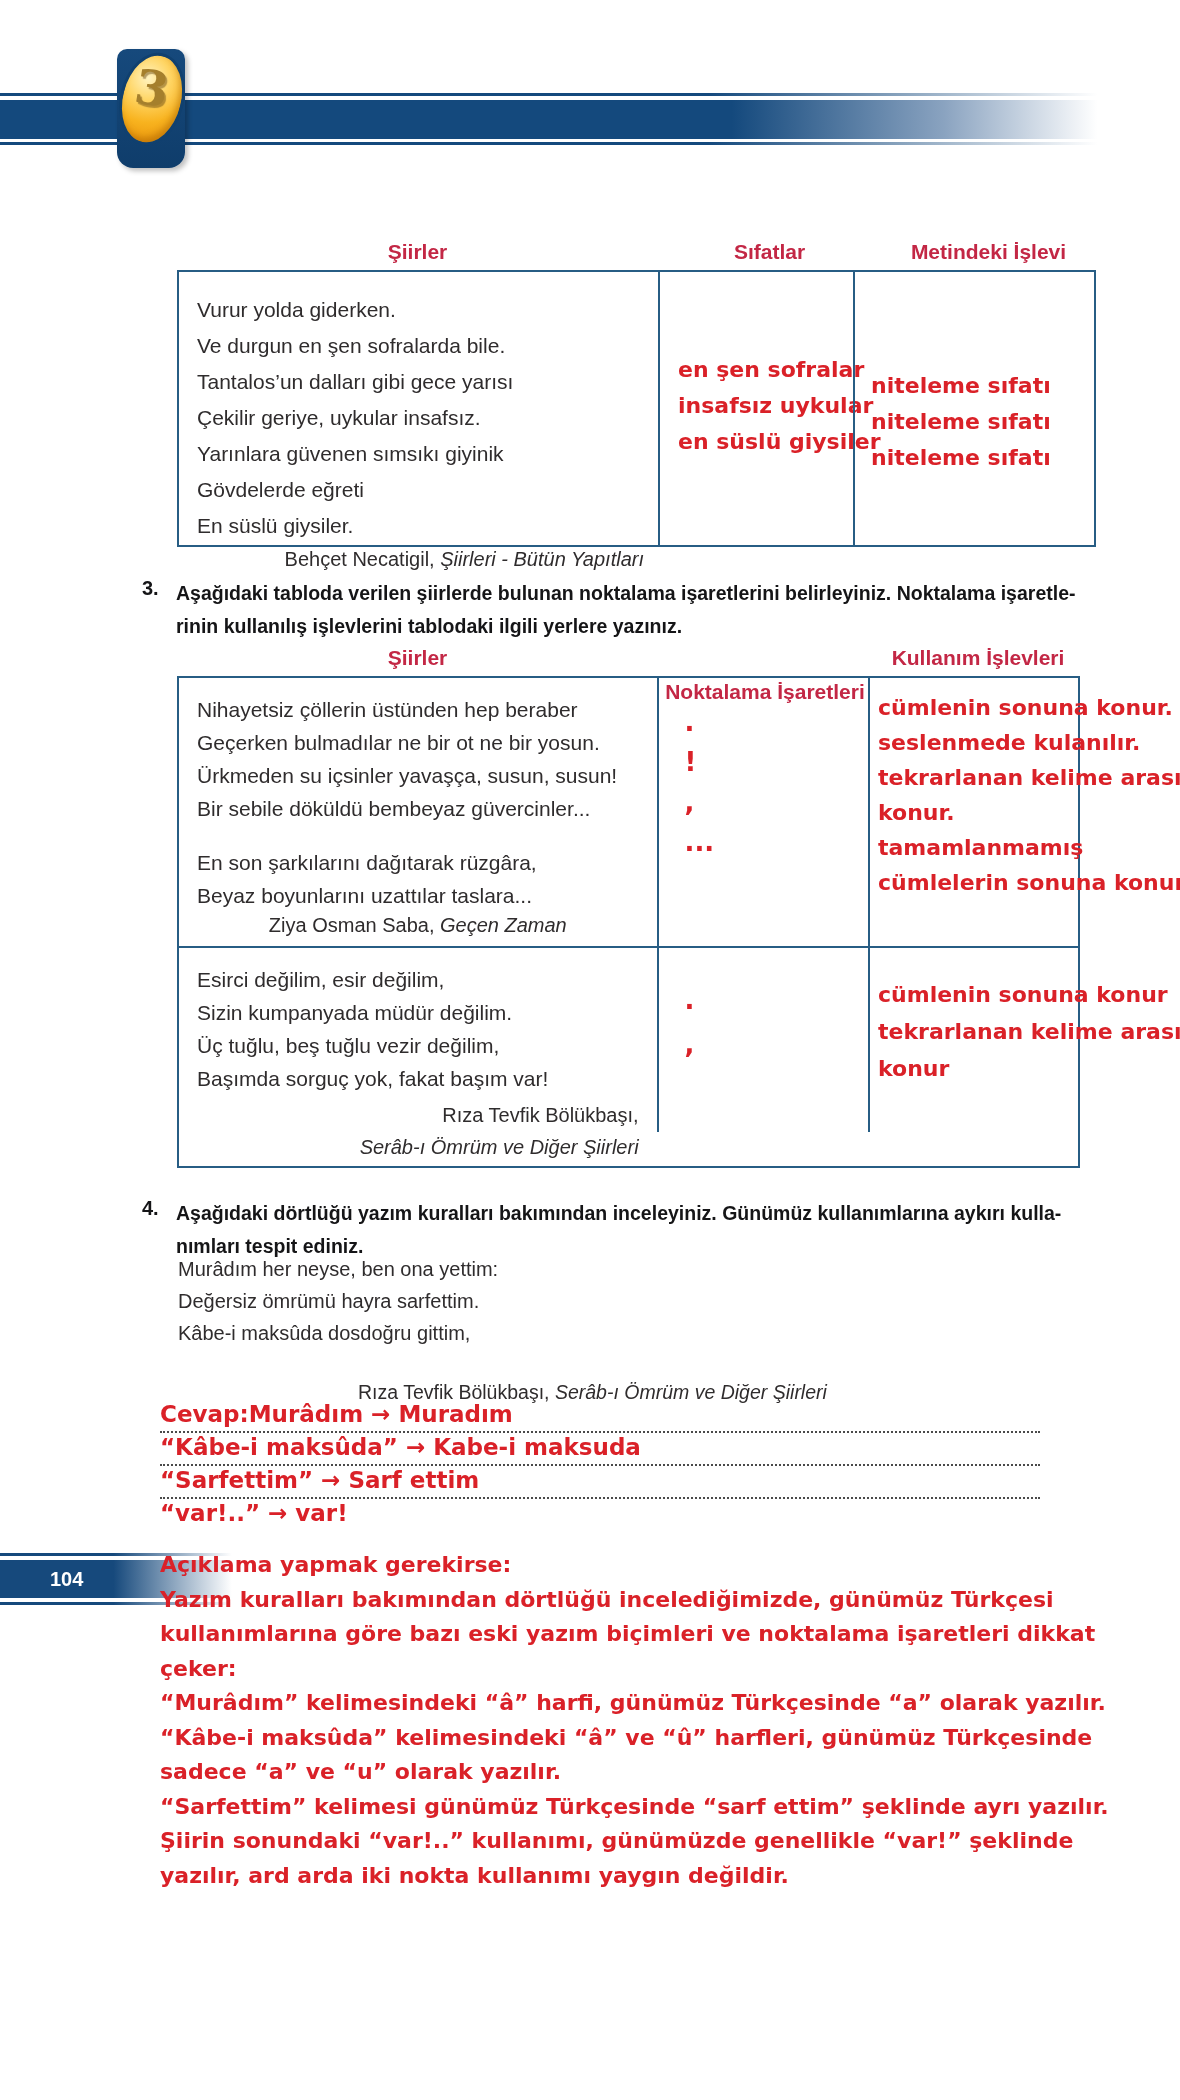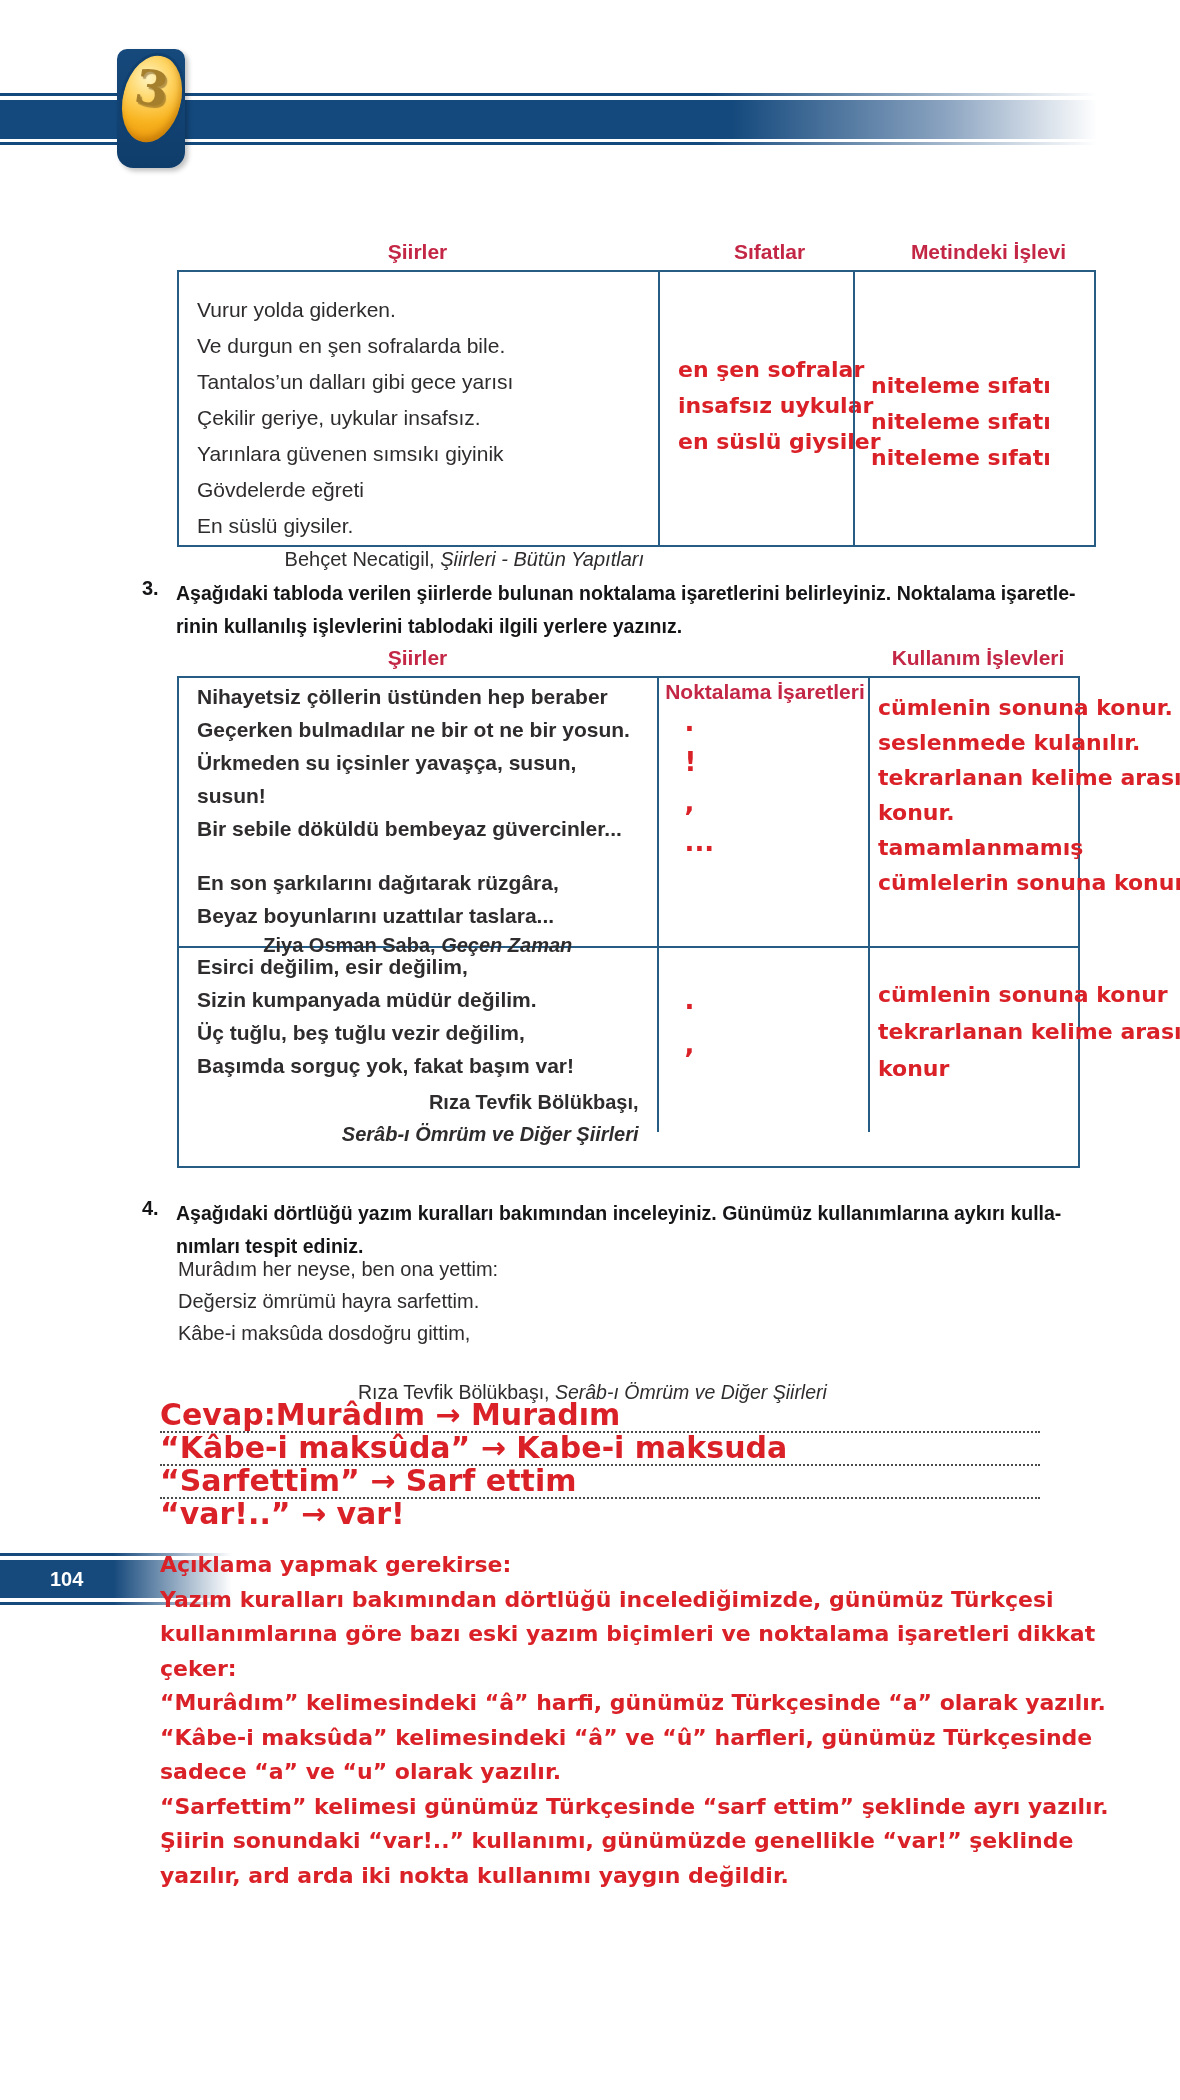--- a/index.html
+++ b/index.html
@@ -53,21 +53,21 @@
   .q-text { position:absolute; font-weight:bold; font-size:19.5px; color:#151517; }
   .q-text .q-line { line-height:33px; white-space:nowrap; }
   #q3num { left:142px; top:577px; } #q3text { left:176px; top:577px; }
   #q4num { left:142px; top:1197px; } #q4text { left:176px; top:1197px; }
 
   .table2 { position:absolute; left:177px; top:676px; width:903px; height:492px;
     border:2px solid #275d84; box-sizing:border-box; }
   .t2-row { display:flex; box-sizing:border-box; }
   .t2-row1 { height:270px; border-bottom:2px solid #275d84; }
   .t2-row2 { height:184px; }
-  .t2-c1 { width:479px; padding:2px 10px 0 18px; box-sizing:border-box;font-weight:bold; }
+  .t2-c1 { width:479px; padding:15px 10px 0 18px; box-sizing:border-box; }
   .t2-c2 { width:212px; border-left:2px solid #275d84; box-sizing:border-box; }
   .t2-c3 { width:210px; border-left:2px solid #275d84; box-sizing:border-box; overflow:visible; }
   .t2-poem-line { font-size:21px; line-height:33px; min-height:33px; color:#2f2c2d; }
   .t2-poem-line:empty { min-height:21px; }
   .t2-attr { text-align:center; padding-right:8px; margin-top:2px; font-size:20px; color:#2f2c2d; }
   .t2-attr .work { font-style:italic; }
   .t2-attr2 { text-align:right; padding-right:8px; margin-top:4px; font-size:20px; color:#2f2c2d; }
   .t2-attr2 div { line-height:32px; }
   .t2-attr2 .work { font-style:italic; }
   .r1punct { padding:24px 0 0 26px; } .r1punct .red-line { font-size:26px; line-height:40px; }
@@ -87,21 +87,21 @@
     background:linear-gradient(90deg,#16497c 0%,#16497c 45%,rgba(22,73,124,0) 92%); }
   .pb-thin.t { top:0; } .pb-thin.b { top:49px; }
   .pb-band { position:absolute; left:0; top:7px; width:100%; height:38px;
     background:linear-gradient(90deg,#16497c 0%,#16497c 45%,rgba(22,73,124,0) 92%); }
   .pb-num { position:absolute; left:50px; top:15px; width:90px; text-align:left;
     color:#ffffff; font-weight:bold; font-size:20px; }
 
   
   .ans4 { position:absolute; left:160px; top:1402px; width:880px; z-index:2; }
   .rule-row { font-family:"DejaVu Sans",sans-serif; font-weight:bold; color:#da2128;
-    font-size:30px; line-height:25px; padding-bottom:4px; margin-bottom:2px;
+    font-size:23px; line-height:25px; padding-bottom:4px; margin-bottom:2px;
     border-bottom:2px dotted #4a4a4a; white-space:nowrap; }
   .rule-row.last { border-bottom:none; margin-bottom:0; padding-bottom:2px; }
   .expl { margin-top:20px; }
   .expl .expl-line { font-family:"DejaVu Sans",sans-serif; font-weight:bold; color:#da2128;
     font-size:22px; line-height:34.5px; white-space:nowrap; }
 </style>
 </head>
 <body>
 
 <div class="page">

